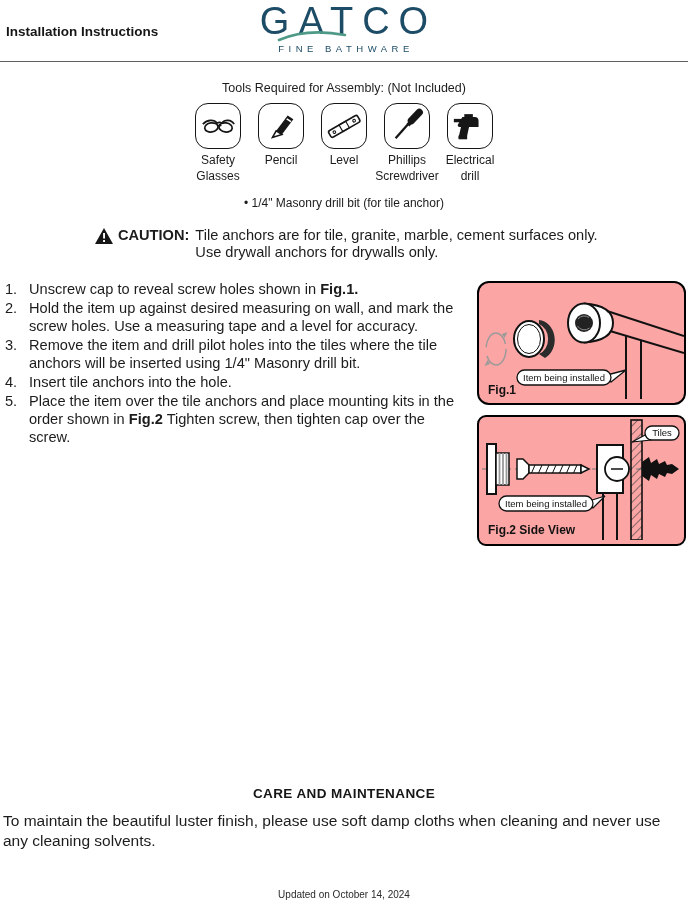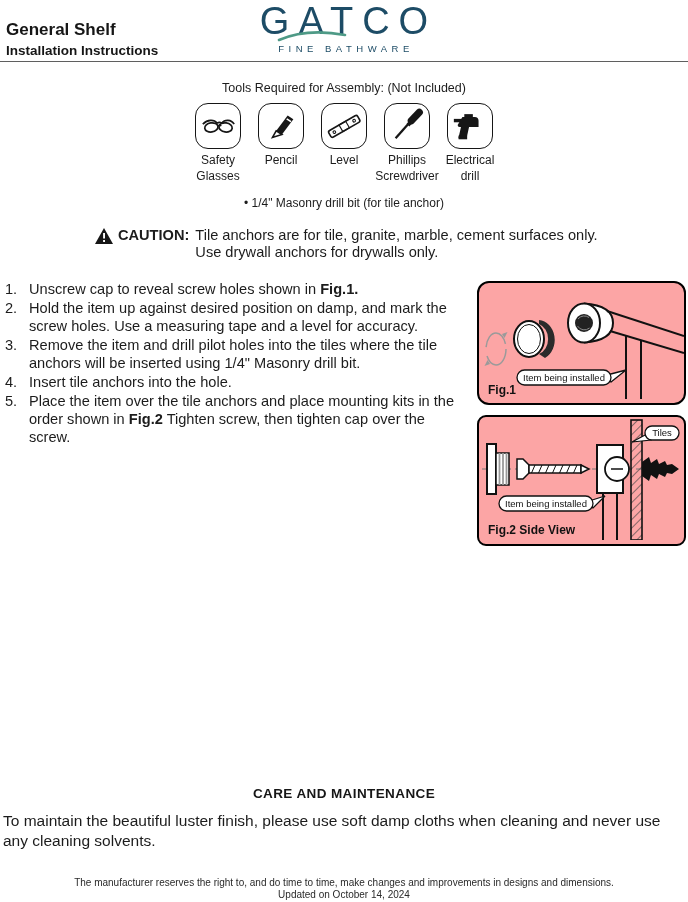--- a/index.html
+++ b/index.html
@@ -48,21 +48,20 @@
   .care-heading{text-align:center;font-size:13.5px;font-weight:bold;letter-spacing:0.4px;color:#161616;}
   .care-body{font-size:15.5px;line-height:1.32;margin:10px 4px 16px 3px;color:#1c1c1c;}
   .footer{position:absolute;bottom:0;left:0;right:0;text-align:center;
     font-size:10px;line-height:1.2;color:#2a2a2a;padding-bottom:1px;}
 </style>
 </head>
 <body>
 
 <div class="header">
   <div class="header-left">
-    <div class="doc-title">General Shelf</div>
     <div class="doc-subtitle">Installation Instructions</div>
   </div>
   <div class="logo">
     <div class="logo-word">
       <span>GATCO</span>
       <svg class="logo-swoosh" width="72" height="16" viewBox="0 0 72 16">
         <path d="M2 13 Q30 1 68 8" fill="none" stroke="#4e9a86" stroke-width="2.6" stroke-linecap="round"></path>
       </svg>
     </div>
     <div class="logo-tagline">FINE BATHWARE</div>
@@ -154,21 +153,21 @@
 
 <div class="main">
 
   <div class="steps">
     <div class="step">
       <span class="step-num">1.</span>
       <span class="step-text"><span>Unscrew cap to reveal screw holes shown in </span><b>Fig.1.</b><span></span></span>
     </div>
     <div class="step">
       <span class="step-num">2.</span>
-      <span class="step-text"><span>Hold the item up against desired position on damp, and mark the screw holes.  Use a measuring tape and a level for accuracy.</span><b></b><span></span></span>
+      <span class="step-text"><span>Hold the item up against desired measuring on wall, and mark the screw holes.  Use a measuring tape and a level for accuracy.</span><b></b><span></span></span>
     </div>
     <div class="step">
       <span class="step-num">3.</span>
       <span class="step-text"><span>Remove the item and drill pilot holes into the tiles where the tile anchors will be inserted using 1/4" Masonry drill bit.</span><b></b><span></span></span>
     </div>
     <div class="step">
       <span class="step-num">4.</span>
       <span class="step-text"><span>Insert tile anchors into the hole.</span><b></b><span></span></span>
     </div>
     <div class="step">
@@ -249,15 +248,14 @@
 
   </div>
 </div>
 
 <div class="care">
   <div class="care-heading">CARE AND MAINTENANCE</div>
   <div class="care-body">To maintain the beautiful luster finish, please use soft damp cloths when cleaning and never use any cleaning solvents.</div>
 </div>
 
 <div class="footer">
-  <div>The manufacturer reserves the right to, and do time to time, make changes and improvements in designs and dimensions.</div>
   <div>Updated on October 14, 2024</div>
 </div>
 
 </body></html>

